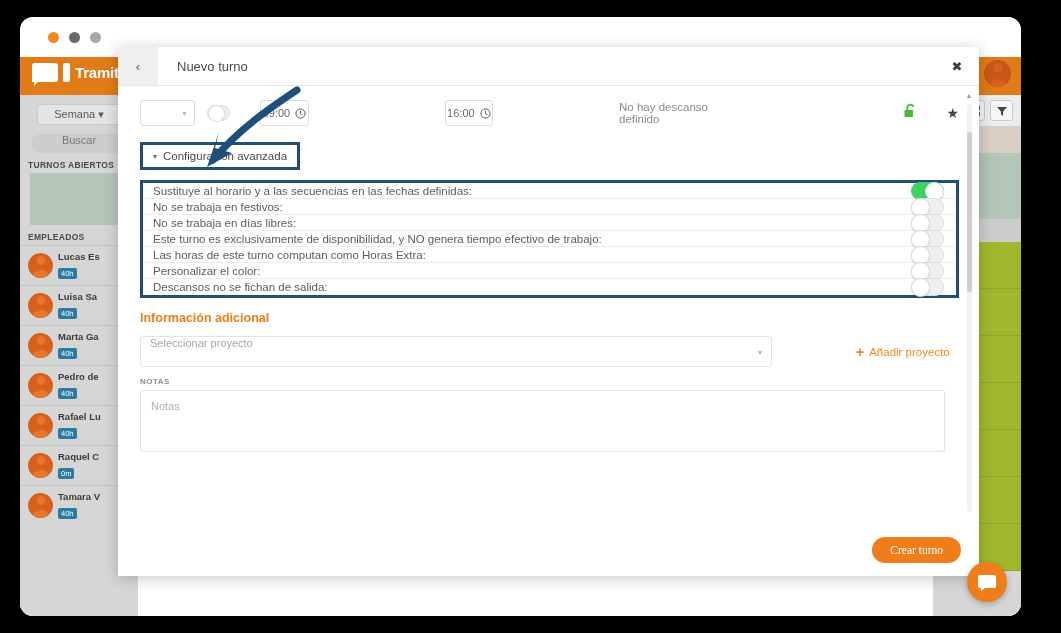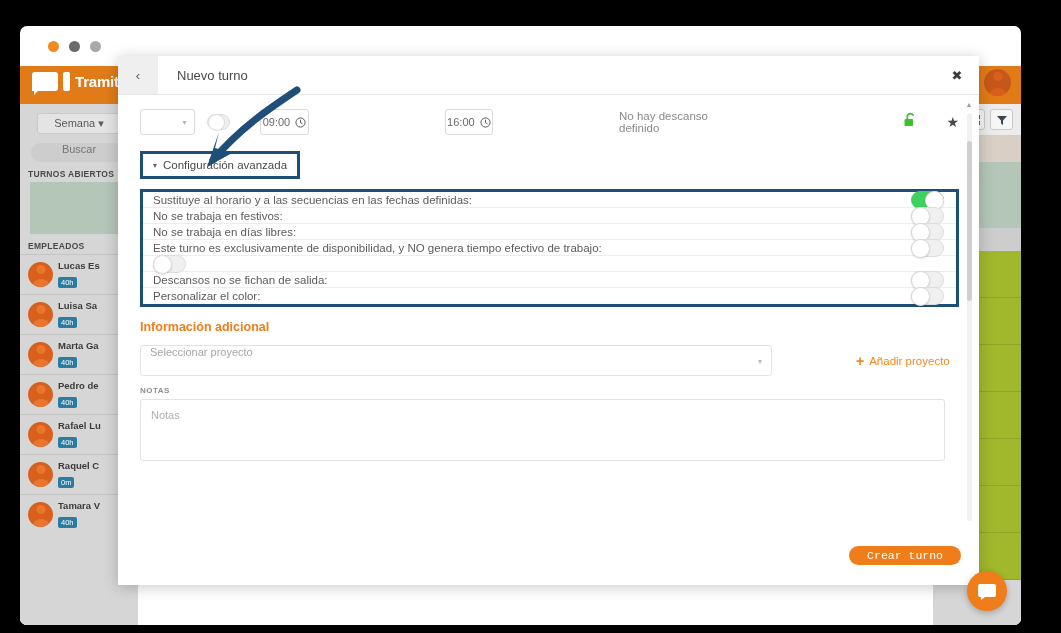--- a/index.html
+++ b/index.html
@@ -11,24 +11,24 @@
   }
   #screen {
     position: relative;
     width: 1061px; height: 633px;
     background: #000;
   }
 
   
   #window {
     position: absolute;
-    left: 20px; top: 26px;
+    left: 20px; top: 17px;
     width: 1001px; height: 599px;
     background: #ffffff;
-    border-radius: 7px;
+    border-radius: 13px;
     overflow: hidden;
     box-shadow: 0 2px 18px rgba(0,0,0,0.5);
     padding-left: 12px;
   }
   #titlebar {
     position: absolute; left: 0; top: 0;
     width: 100%; height: 40px;
     background: #ffffff;
     border-top-left-radius: 13px;
     border-top-right-radius: 13px;
@@ -321,23 +321,23 @@
     border: 1px solid #e3e3e3; border-radius: 3px; background: #fff;
     padding: 9px 0 0 10px; font-size: 11px; color: #b0b0b0;
   }
 
   #modal-foot {
     height: 46px; flex: none; position: relative;
     background: #fff;
   }
   #crear {
     position: absolute; right: 18px; top: 7px;
-    height: 19px; padding: 0 18px;
+    height: 26px; padding: 0 18px;
     background: #ef7d1a; color: #fff; border: none; border-radius: 14px;
-    font-size: 11.5px; font-family: Liberation Mono, monospace;
+    font-size: 11.5px; font-family: Liberation Serif, serif;
   }
 
   
   #anno { position: absolute; left: 0; top: 0; width: 1061px; height: 633px;
           pointer-events: none; z-index: 50; }
 </style>
 </head>
 <body>
 
 <div id="screen">
@@ -523,32 +523,33 @@
                 <span class="knob"></span>
               </div>
             </div>
             <div class="opt-row">
               <div class="opt-lbl">Este turno es exclusivamente de disponibilidad, y NO genera tiempo efectivo de trabajo:</div>
               <div class="sw">
                 <span class="knob"></span>
               </div>
             </div>
             <div class="opt-row">
+              <div class="opt-lbl">Las horas de este turno computan como Horas Extra:</div>
               <div class="sw">
                 <span class="knob"></span>
               </div>
             </div>
             <div class="opt-row">
+              <div class="opt-lbl">Personalizar el color:</div>
+              <div class="sw">
+                <span class="knob"></span>
+              </div>
+            </div>
+            <div class="opt-row">
               <div class="opt-lbl">Descansos no se fichan de salida:</div>
-              <div class="sw">
-                <span class="knob"></span>
-              </div>
-            </div>
-            <div class="opt-row">
-              <div class="opt-lbl">Personalizar el color:</div>
               <div class="sw">
                 <span class="knob"></span>
               </div>
             </div>
           </div>
 
         
         <div id="addinfo">
           <h3>Información adicional</h3>
           <div class="projrow">

